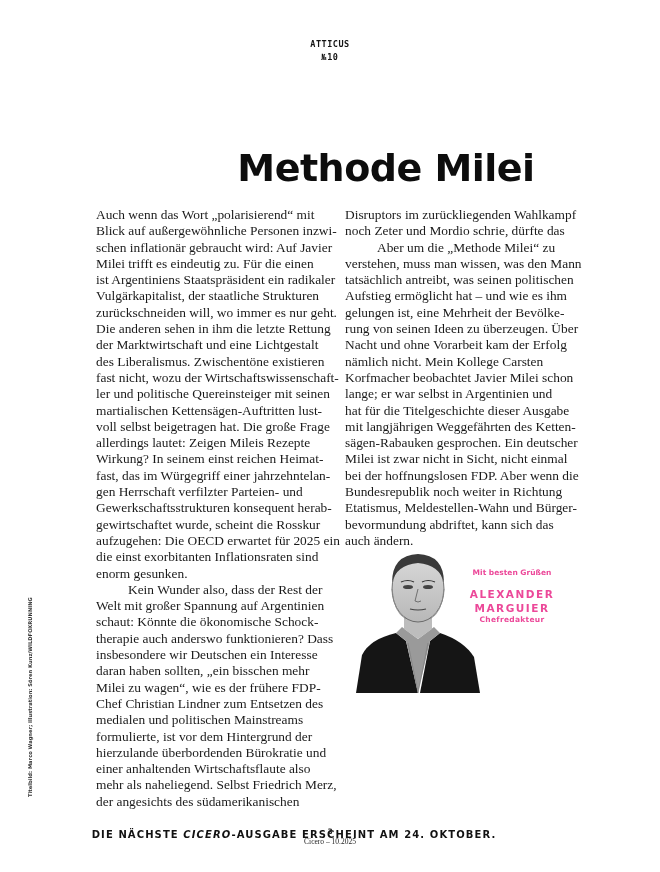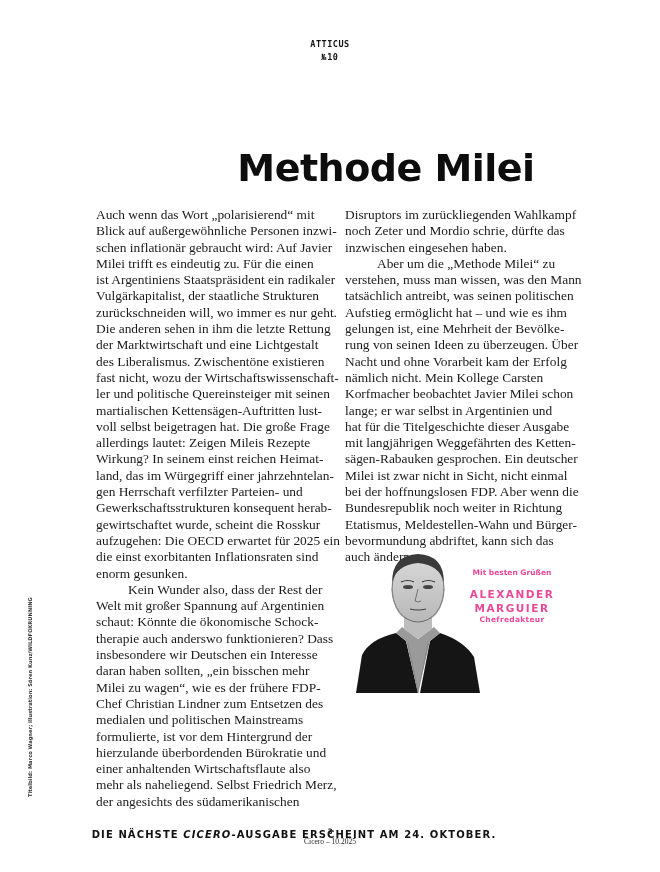--- a/index.html
+++ b/index.html
@@ -67,21 +67,21 @@
       <span class="line">zurückschneiden will, wo immer es nur geht.</span>
       <span class="line">Die anderen sehen in ihm die letzte Rettung</span>
       <span class="line">der Marktwirtschaft und eine Lichtgestalt</span>
       <span class="line">des Liberalismus. Zwischentöne existieren</span>
       <span class="line">fast nicht, wozu der Wirtschaftswissenschaft-</span>
       <span class="line">ler und politische Quereinsteiger mit seinen</span>
       <span class="line">martialischen Kettensägen-Auftritten lust-</span>
       <span class="line">voll selbst beigetragen hat. Die große Frage</span>
       <span class="line">allerdings lautet: Zeigen Mileis Rezepte</span>
       <span class="line">Wirkung? In seinem einst reichen Heimat-</span>
-      <span class="line">land, das im Würgegriff einer jahrzehntelan-</span>
+      <span class="line">fast, das im Würgegriff einer jahrzehntelan-</span>
       <span class="line">gen Herrschaft verfilzter Parteien- und</span>
       <span class="line">Gewerkschaftsstrukturen konsequent herab-</span>
       <span class="line">gewirtschaftet wurde, scheint die Rosskur</span>
       <span class="line">aufzugehen: Die OECD erwartet für 2025 ein</span>
       <span class="line">die einst exorbitanten Inflationsraten sind</span>
       <span class="line">enorm gesunken.</span>
     </p>
     <p class="indent" style="text-indent: 0px;">
       <span class="line" style="padding-left: 32px;">Kein Wunder also, dass der Rest der</span>
       <span class="line">Welt mit großer Spannung auf Argentinien</span>
@@ -96,21 +96,20 @@
       <span class="line">hierzulande überbordenden Bürokratie und</span>
       <span class="line">einer anhaltenden Wirtschaftsflaute also</span>
       <span class="line">mehr als naheliegend. Selbst Friedrich Merz,</span>
       <span class="line">der angesichts des südamerikanischen</span>
     </p>
   </div>
 <div class="col col-right" id="col-right">
     <p style="text-indent: 0px;">
       <span class="line">Disruptors im zurückliegenden Wahlkampf</span>
       <span class="line">noch Zeter und Mordio schrie, dürfte das</span>
-      <span class="line">inzwischen eingesehen haben.</span>
     </p>
     <p class="indent" style="text-indent: 0px;">
       <span class="line" style="padding-left: 32px;">Aber um die „Methode Milei“ zu</span>
       <span class="line">verstehen, muss man wissen, was den Mann</span>
       <span class="line">tatsächlich antreibt, was seinen politischen</span>
       <span class="line">Aufstieg ermöglicht hat – und wie es ihm</span>
       <span class="line">gelungen ist, eine Mehrheit der Bevölke-</span>
       <span class="line">rung von seinen Ideen zu überzeugen. Über</span>
       <span class="line">Nacht und ohne Vorarbeit kam der Erfolg</span>
       <span class="line">nämlich nicht. Mein Kollege Carsten</span>

